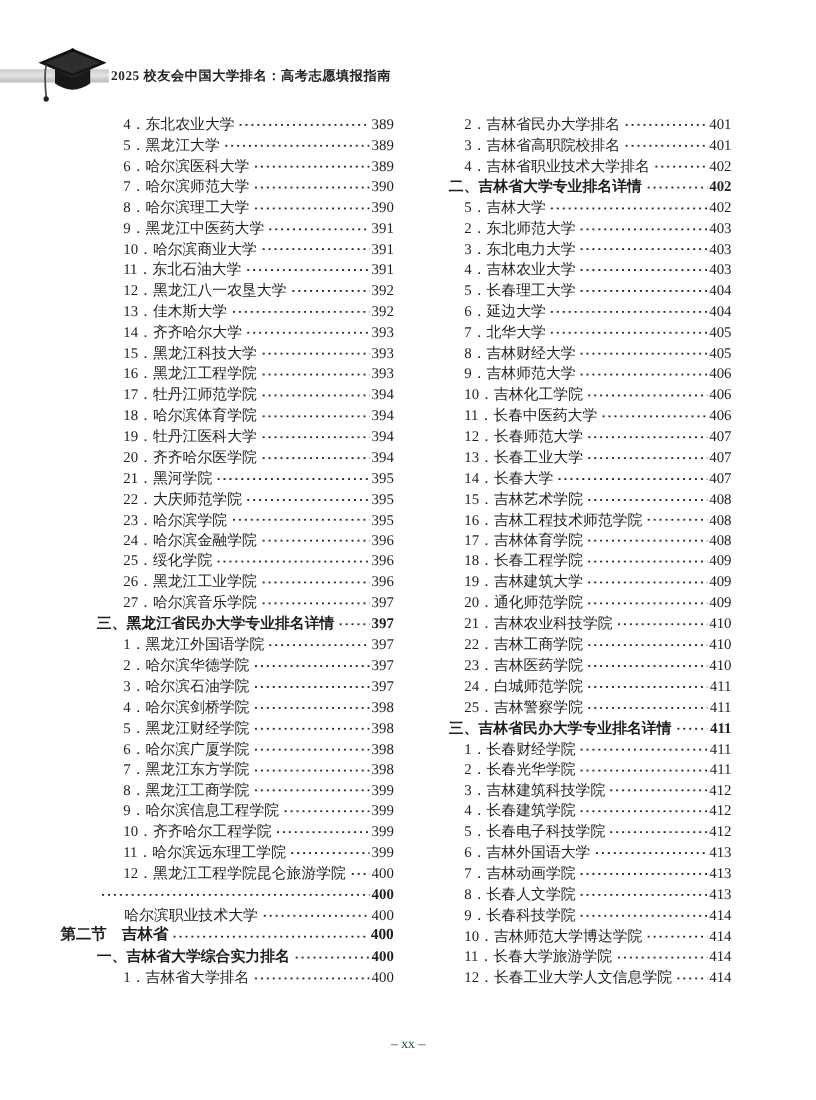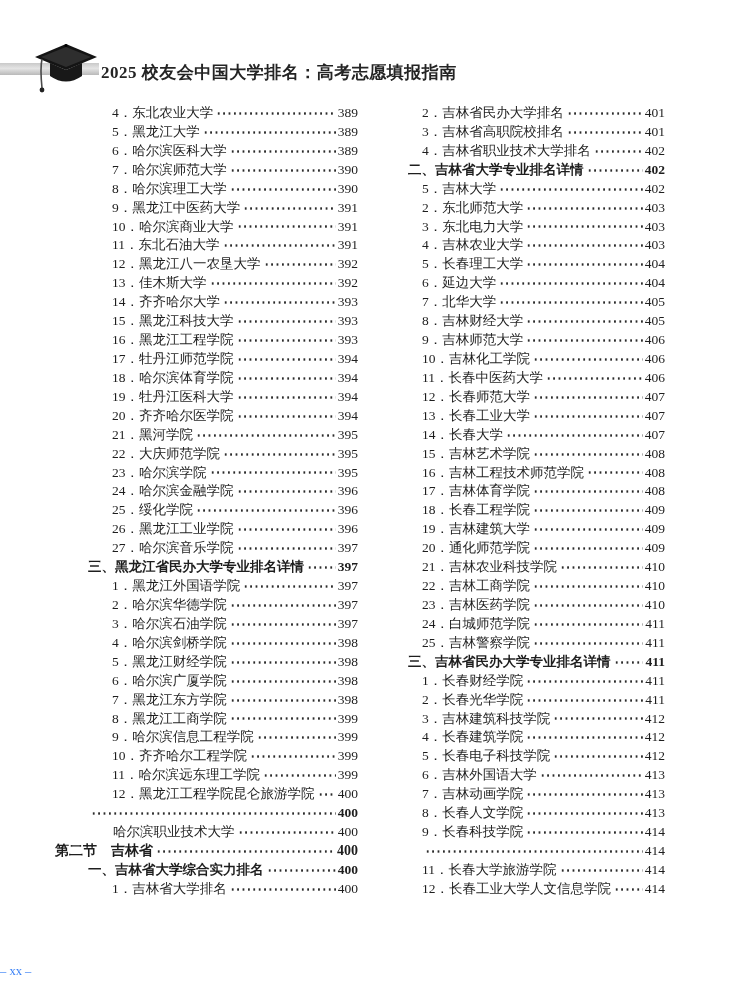--- a/index.html
+++ b/index.html
@@ -14,21 +14,21 @@
   .page{position:absolute;inset:0;background:#fff;}
 
   
   .header-bar{
     position:absolute;left:0;top:63px;width:99px;height:12px;
     background:linear-gradient(#c9c9c9,#e4e4e4 45%,#b9b9b9);
   }
   .cap{position:absolute;left:33px;top:42px;width:66px;height:58px;}
   .header-title{
     position:absolute;left:101px;top:61px;
-    font-size:17px;font-weight:bold;color:#242424;
+    font-size:12px;font-weight:bold;color:#242424;
     white-space:nowrap;letter-spacing:.5px;
   }
 
   
   .col{position:absolute;top:104px;}
   .col-left{left:55px;width:303px;text-align:right;}
   .col-right{left:396px;width:269px;}
 
   .row{
     display:flex;align-items:center;
@@ -49,21 +49,21 @@
   .col-left  .level-chapter{padding-left:0;font-weight:bold;font-size:14px;font-family:Liberation Serif, serif;}
   .col-left  .level-section{padding-left:33px;font-weight:bold;}
   .col-left  .level-item   {padding-left:57px;}
   .col-left  .level-plain  {padding-left:58px;}
   .col-right .level-section{padding-left:0;font-weight:bold;margin-left:12px;}
   .col-right .level-item   {padding-left:26px;}
 
   
   .footer{
     position:absolute;left:0;right:0;top:942px;
-    text-align:left;font-size:12.5px;color:#3b82f6;margin-top:22px;
+    text-align:center;font-size:12.5px;color:#14532d;
   }
 </style>
 </head>
 <body>
 
 <div class="page">
 
   <div class="header">
     <div class="header-bar"></div>
     <span class="cap">
@@ -480,20 +480,21 @@
         <span class="label">8．长春人文学院</span>
         <span class="leader"></span>
         <span class="page-num">413</span>
       </div>
       <div class="row level-item">
         <span class="label">9．长春科技学院</span>
         <span class="leader"></span>
         <span class="page-num">414</span>
       </div>
       <div class="row level-item">
+        <span class="label">10．吉林师范大学博达学院</span>
         <span class="leader"></span>
         <span class="page-num">414</span>
       </div>
       <div class="row level-item">
         <span class="label">11．长春大学旅游学院</span>
         <span class="leader"></span>
         <span class="page-num">414</span>
       </div>
       <div class="row level-item">
         <span class="label">12．长春工业大学人文信息学院</span>

